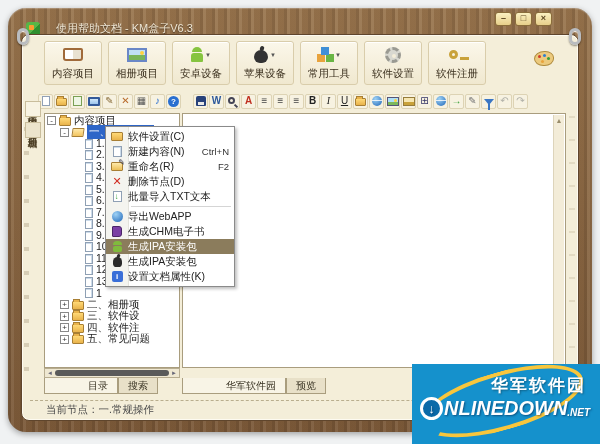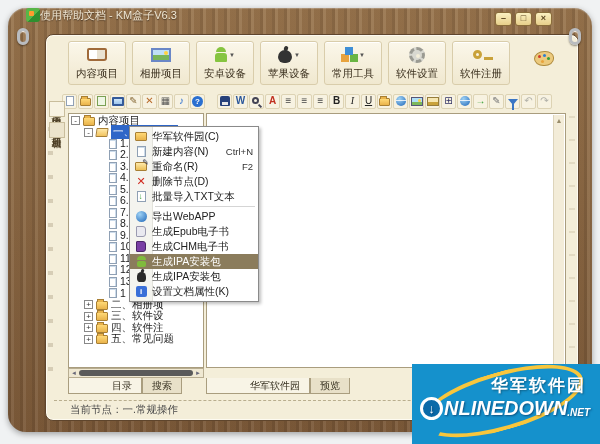--- a/index.html
+++ b/index.html
@@ -4,32 +4,32 @@
 <style>
   html,body{width:600px;height:444px;margin:0;padding:0;overflow:hidden;
     font-family:"Liberation Sans","DejaVu Sans",sans-serif;background:#f0f2f3;}
   *{box-sizing:border-box;}
   
   .win{position:absolute;left:8px;top:8px;width:584px;height:424px;border-radius:18px;
     background-color:#8b6845;
     background-image:repeating-linear-gradient(90deg,rgba(55,32,14,.20) 0 3px,rgba(255,255,255,.05) 3px 6px,rgba(92,58,28,.14) 6px 12px),
       linear-gradient(#9a7750,#7c5b3b);
     box-shadow:0 2px 6px rgba(0,0,0,.35), inset 0 1px 1px rgba(255,255,255,.25);}
-  .titlebar{position:absolute;top:0;left:0;right:0;height:28px;display:flex;align-items:flex-start;padding-left:18px;gap:0;}
+  .titlebar{position:absolute;top:0;left:0;right:0;height:28px;display:flex;align-items:flex-end;padding-left:18px;gap:16px;}
   .app-icon{width:14px;height:14px;border-radius:3px;background:linear-gradient(135deg,#57b647 55%,#2f8f2f 55%);position:relative;flex:none;}
   .app-icon::after{content:"";position:absolute;left:3px;top:3px;width:5px;height:5px;background:#ff9b2f;border-radius:1px;}
   .title{font-size:11px;color:#efe6d3;text-shadow:0 1px 1px rgba(0,0,0,.45);}
   .winbtns{position:absolute;top:4px;right:40px;display:flex;gap:3px;}
   .wb{width:17px;height:14px;background:linear-gradient(#fbf0c0,#e7cf8a);border:1px solid #8a6d3b;border-radius:3px;
     font-size:9px;line-height:11px;text-align:center;color:#5a4520;font-weight:bold;cursor:default;}
   .ring{position:absolute;width:12px;height:17px;border:3px solid #b9bcc0;border-radius:7px;z-index:6;
     box-shadow:inset 0 1px 1px #fff,0 1px 2px rgba(0,0,0,.45);}
   
   .inner{position:absolute;left:13px;top:26px;right:13px;bottom:11px;background:#f4eed9;border-radius:8px;
-    border:1px solid #5f452c;box-shadow:inset 0 0 0 1px #fdfaf0;margin-left:24px;}
+    border:1px solid #5f452c;box-shadow:inset 0 0 0 1px #fdfaf0;}
   .binder{position:absolute;left:2px;top:72px;bottom:34px;width:5px;opacity:.8;
     background:repeating-linear-gradient(#0000 0 20px,#cfc5ad 20px 24px);border-radius:2px;}
   .chevrons{position:absolute;right:3px;top:64px;bottom:56px;width:6px;opacity:.7;border-radius:3px;
     background:repeating-linear-gradient(180deg,transparent 0 17px,#dcd3ba 17px 19px,transparent 19px 23px);}
   
   .main-toolbar{position:absolute;left:22px;top:6px;height:46px;display:flex;gap:6px;}
   .tbtn{width:58px;height:44px;display:flex;flex-direction:column;align-items:center;justify-content:center;gap:3px;
     background:linear-gradient(#fbf7ea,#f0e8cf);border:1px solid #d9cdab;border-radius:3px;box-shadow:inset 0 1px 0 #fff;cursor:default;}
   .tbtn .lbl{font-size:10.5px;color:#3a2f1d;white-space:nowrap;}
   .icwrap{height:18px;display:flex;align-items:center;gap:2px;}
@@ -442,21 +442,21 @@
           <div class="btab active">华军软件园</div>
           <div class="btab">预览</div>
         </div>
     </div>
 
     <div class="menu">
         <div class="mitem">
           <span class="mico">
             <span class="ci ci-new-folder"></span>
           </span>
-          <span class="mlabel">华军软件园(C)</span>
+          <span class="mlabel">软件设置(C)</span>
         </div>
         <div class="mitem">
           <span class="mico">
             <span class="ci ci-new-page"></span>
           </span>
           <span class="mlabel">新建内容(N)</span>
           <span class="msc">Ctrl+N</span>
         </div>
         <div class="mitem">
           <span class="mico">
@@ -476,26 +476,20 @@
             <span class="ci ci-import"></span>
           </span>
           <span class="mlabel">批量导入TXT文本</span>
         </div>
         <div class="msep"></div>
         <div class="mitem">
           <span class="mico">
             <span class="ci ci-globe"></span>
           </span>
           <span class="mlabel">导出WebAPP</span>
-        </div>
-        <div class="mitem">
-          <span class="mico">
-            <span class="ci ci-epub"></span>
-          </span>
-          <span class="mlabel">生成Epub电子书</span>
         </div>
         <div class="mitem">
           <span class="mico">
             <span class="ci ci-chm"></span>
           </span>
           <span class="mlabel">生成CHM电子书</span>
         </div>
         <div class="mitem hl">
           <span class="mico">
             <span class="ci ci-android"></span>

